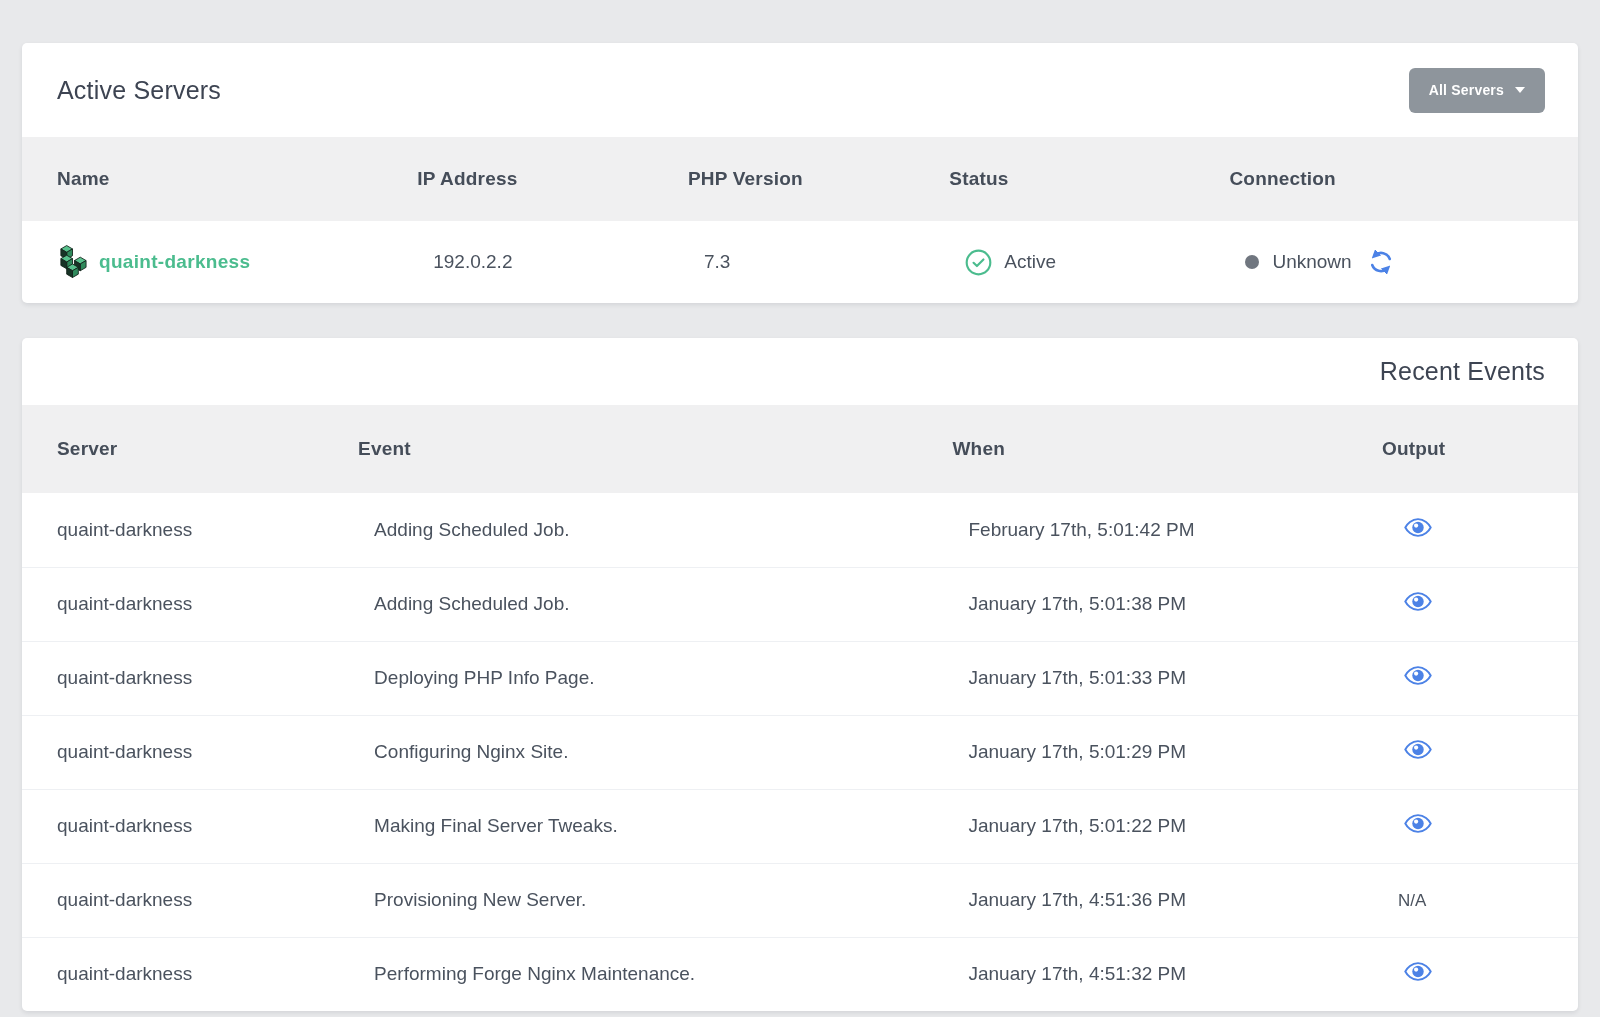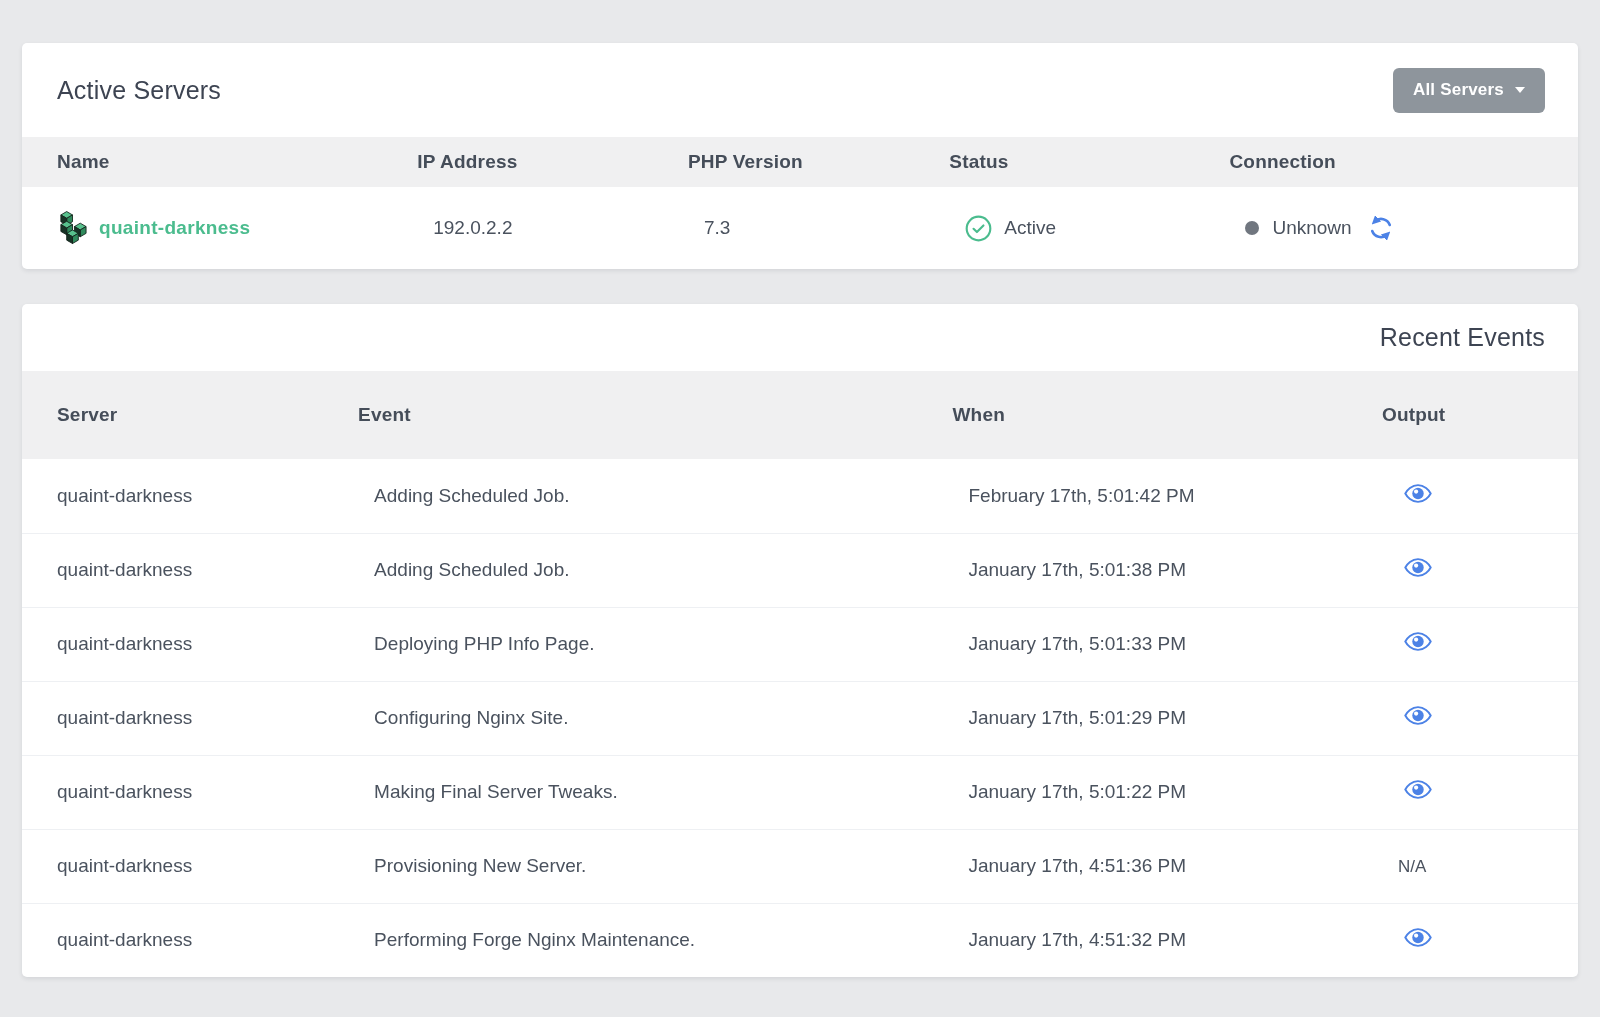--- a/index.html
+++ b/index.html
@@ -38,36 +38,36 @@
   }
   .card-head.small{height:67px;justify-content:flex-end;}
   .card-title{
     margin:0;font-size:25px;font-weight:normal;color:var(--title);
     letter-spacing:.2px;
   }
   .filter-btn{
     display:inline-flex;align-items:center;gap:11px;
     background:var(--btn);color:#fff;border:none;border-radius:6px;
     height:45px;padding:0 20px;font-family:inherit;
-    font-size:17px;font-weight:bold;letter-spacing:.2px;cursor:pointer;
+    font-size:14px;font-weight:bold;letter-spacing:.2px;cursor:pointer;
   }
   .caret{
     width:0;height:0;display:inline-block;
     border-left:5px solid transparent;border-right:5px solid transparent;
     border-top:6px solid #ffffff;
   }
   table{width:100%;border-collapse:collapse;table-layout:fixed;}
   th{
     background:var(--thead);
     text-align:left;font-size:19px;font-weight:bold;color:var(--head-text);
     letter-spacing:.2px;padding:0;
   }
   td{font-size:19px;color:var(--text);padding:16px;}
   th:first-child,td:first-child{padding-left:35px;}
-  .tbl-servers th{height:50px;}
+  .tbl-servers th{height:84px;}
   .tbl-servers td{height:82px;}
   .tbl-events th{height:88px;}
   .tbl-events td{height:74px;}
   .tbl-events tbody tr + tr td{border-top:1px solid var(--divider);}
   .cell-flex{display:flex;align-items:center;}
   .server-icon{width:31px;height:37px;margin-right:11px;flex:none;display:inline-flex;}
   .server-name{
     color:var(--green);font-weight:bold;text-decoration:none;font-size:19px;
     letter-spacing:.3px;cursor:pointer;
   }

